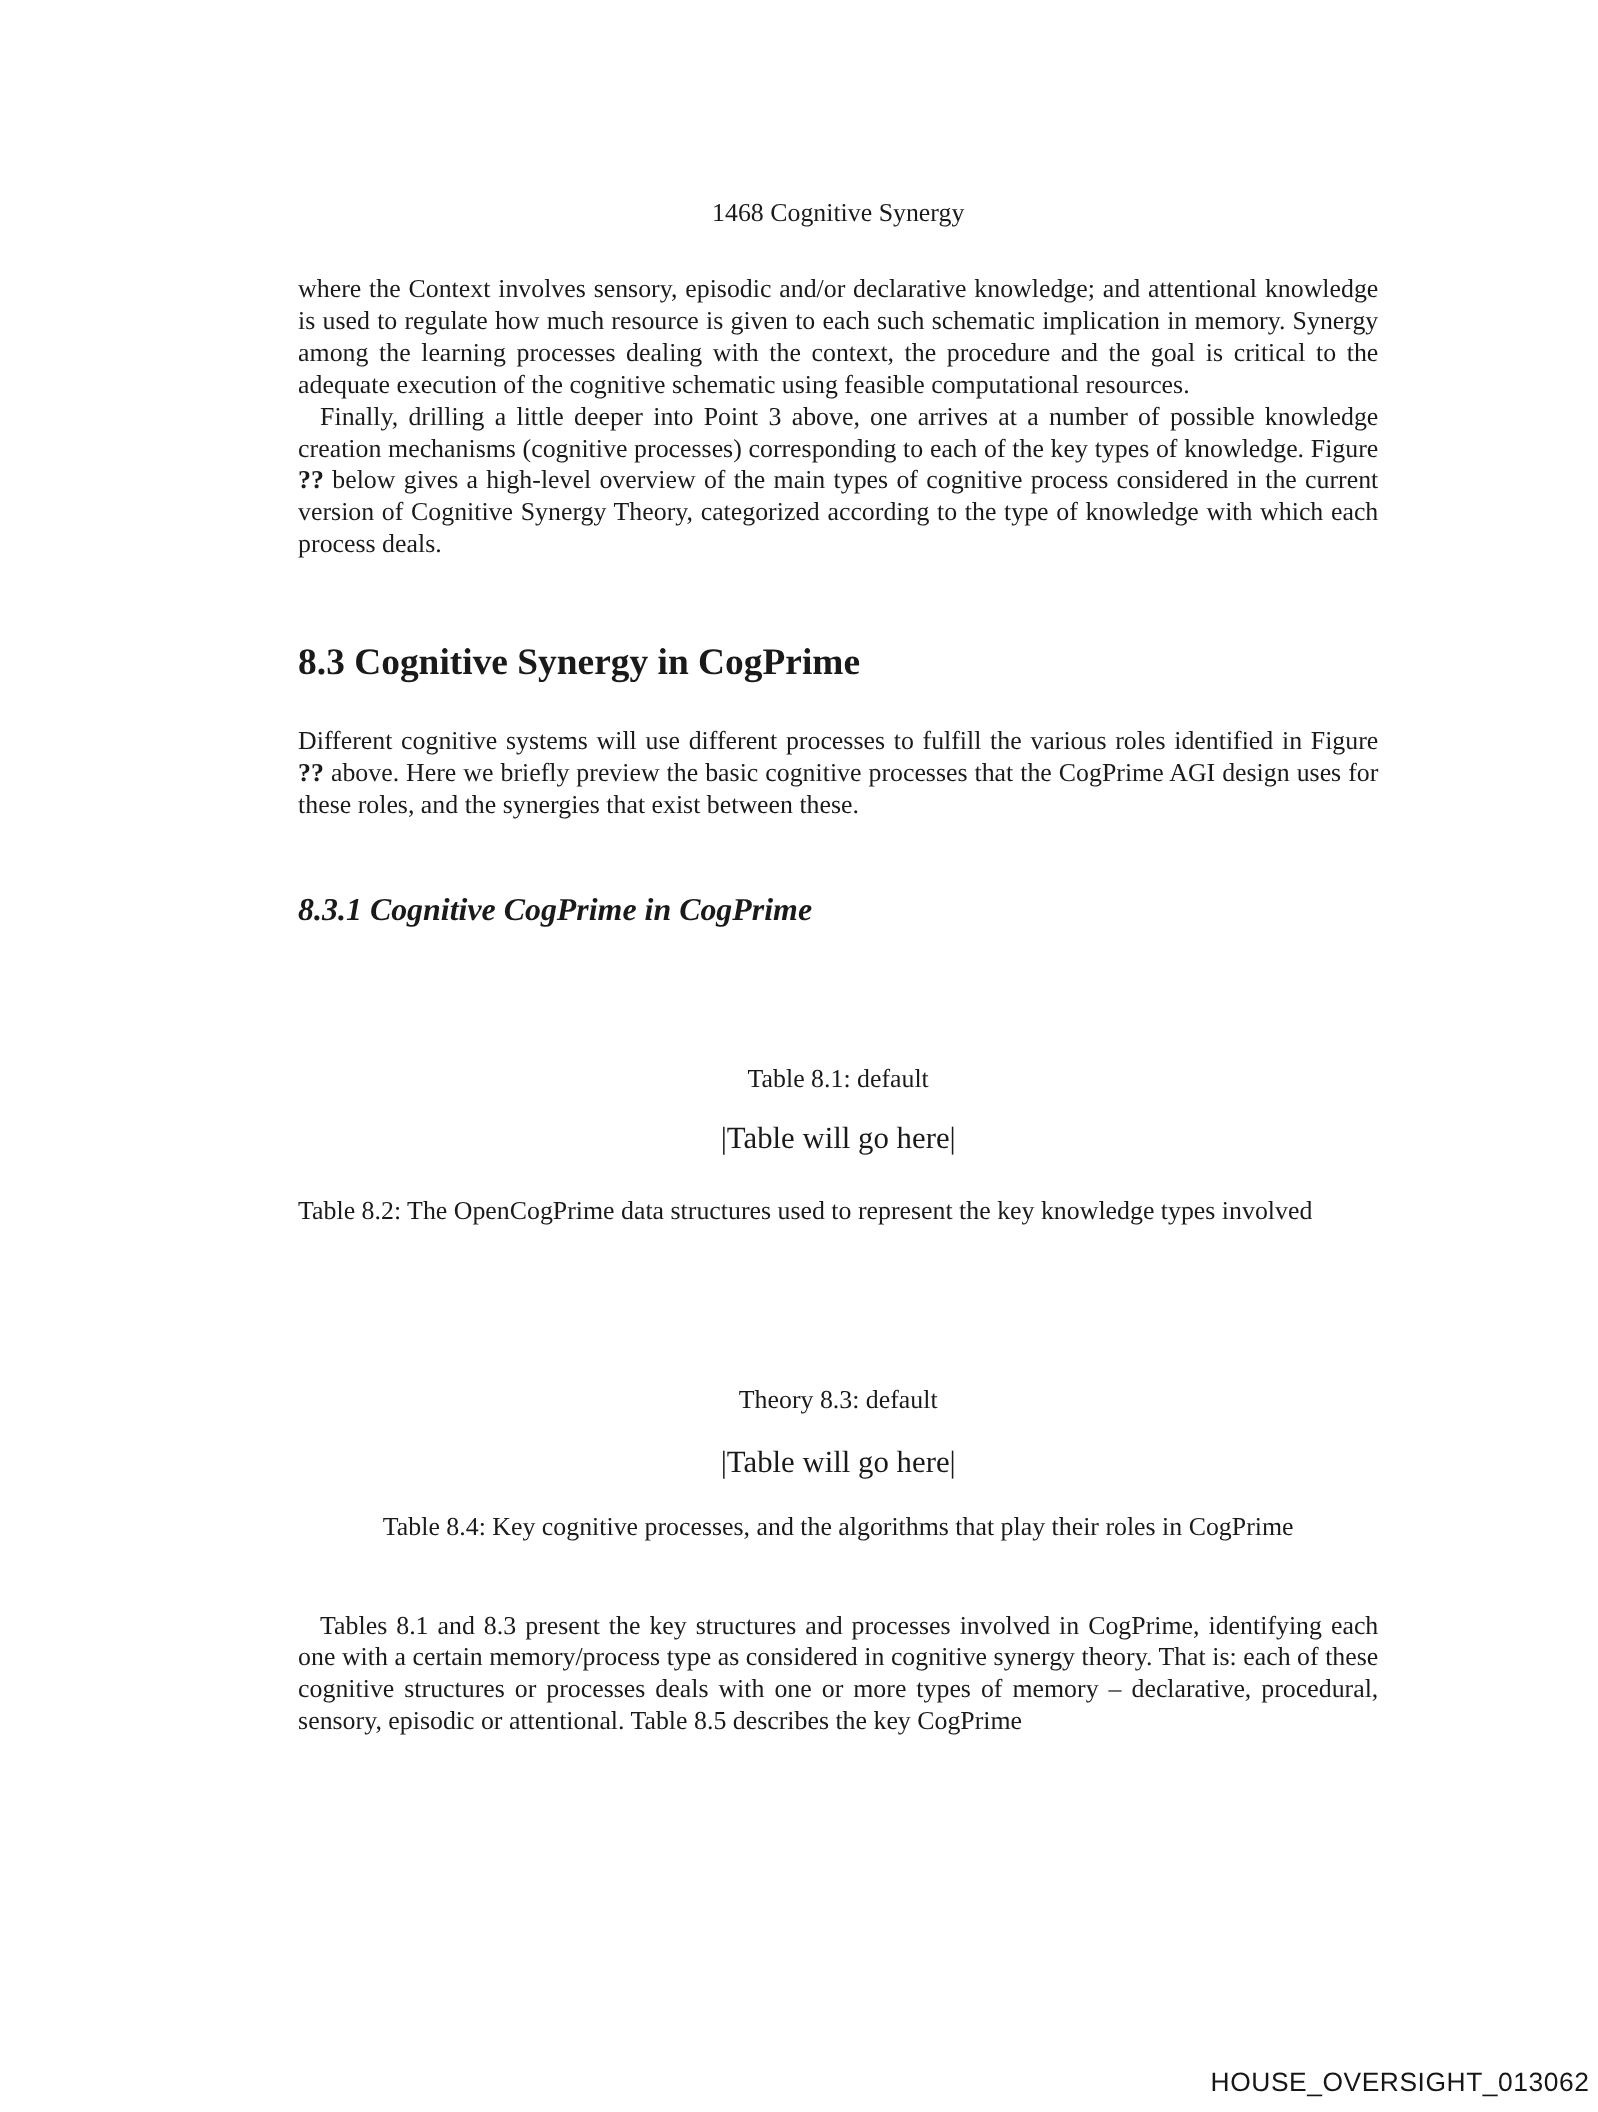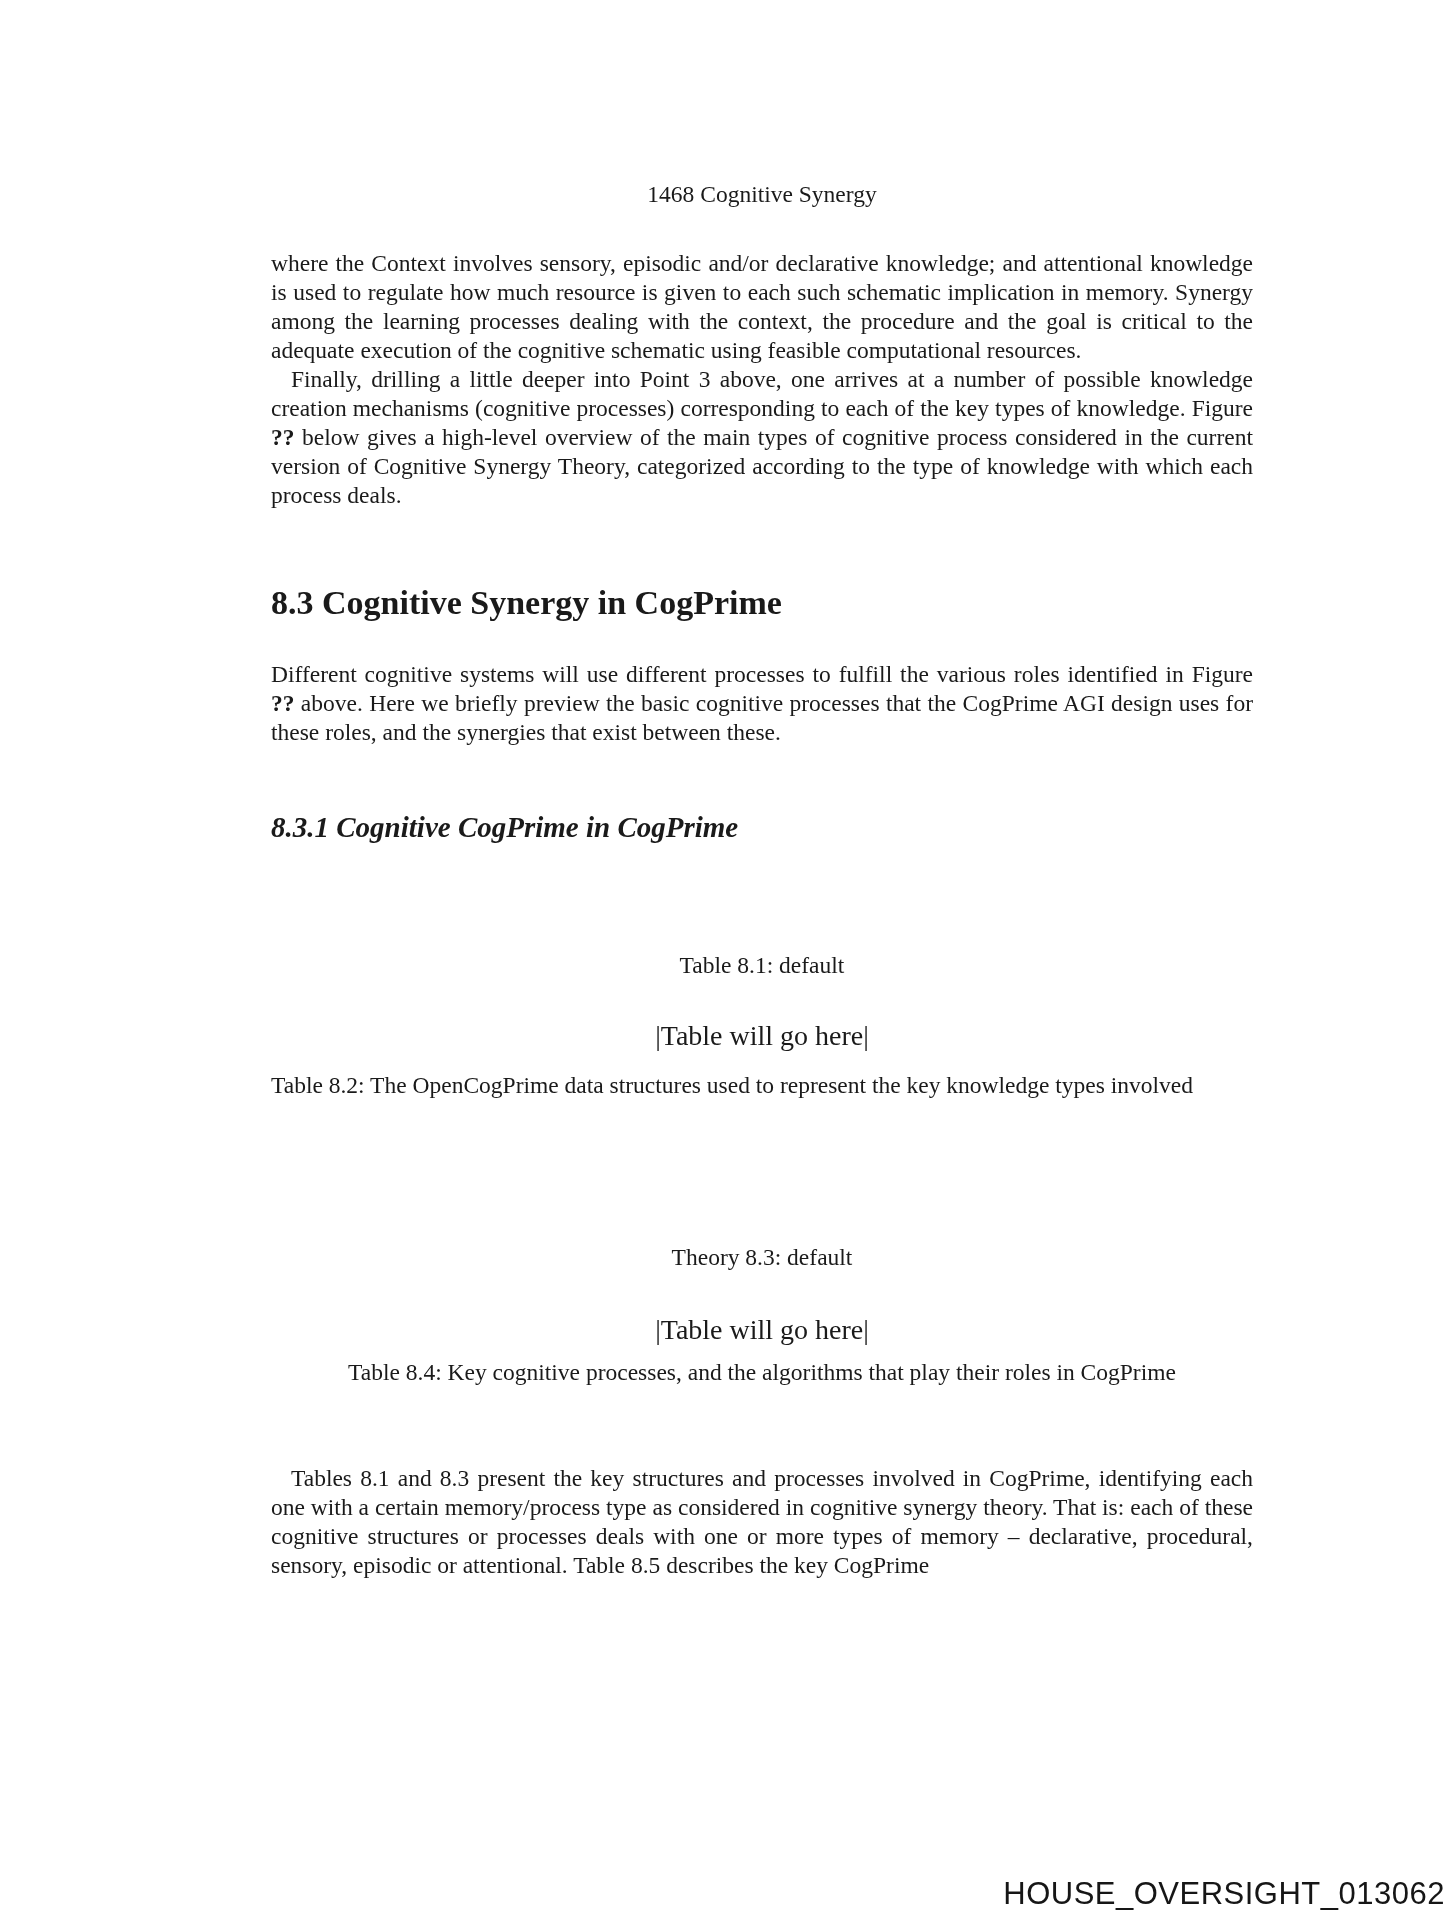--- a/index.html
+++ b/index.html
@@ -35,31 +35,31 @@
     margin: 0;
     font-size: 34px; line-height: 40px;
     font-weight: bold;
   }
   .subsection {
     margin: 0;
     font-size: 29px; line-height: 34px;
     font-weight: bold; font-style: italic;
   }
 
-  .caption { font-size: 23.5px; line-height: 29px; }
+  .caption { font-size: 23.5px; line-height: 29px; margin-top: 16px; }
   .center { text-align: center; }
   .justify { text-align: justify; }
 
   .placeholder { font-size: 28px; line-height: 26px; }
 
   .watermark {
     position: absolute;
     top: 1876px; right: 8px;
     font-family: "Liberation Sans", sans-serif;
-    font-size: 31px; line-height: 36px;
+    font-size: 24px; line-height: 36px;
     letter-spacing: 0.5px;
     color: #161616;
     white-space: nowrap;
   }
 </style>
 </head>
 <body>
 
 <div class="page">
 

